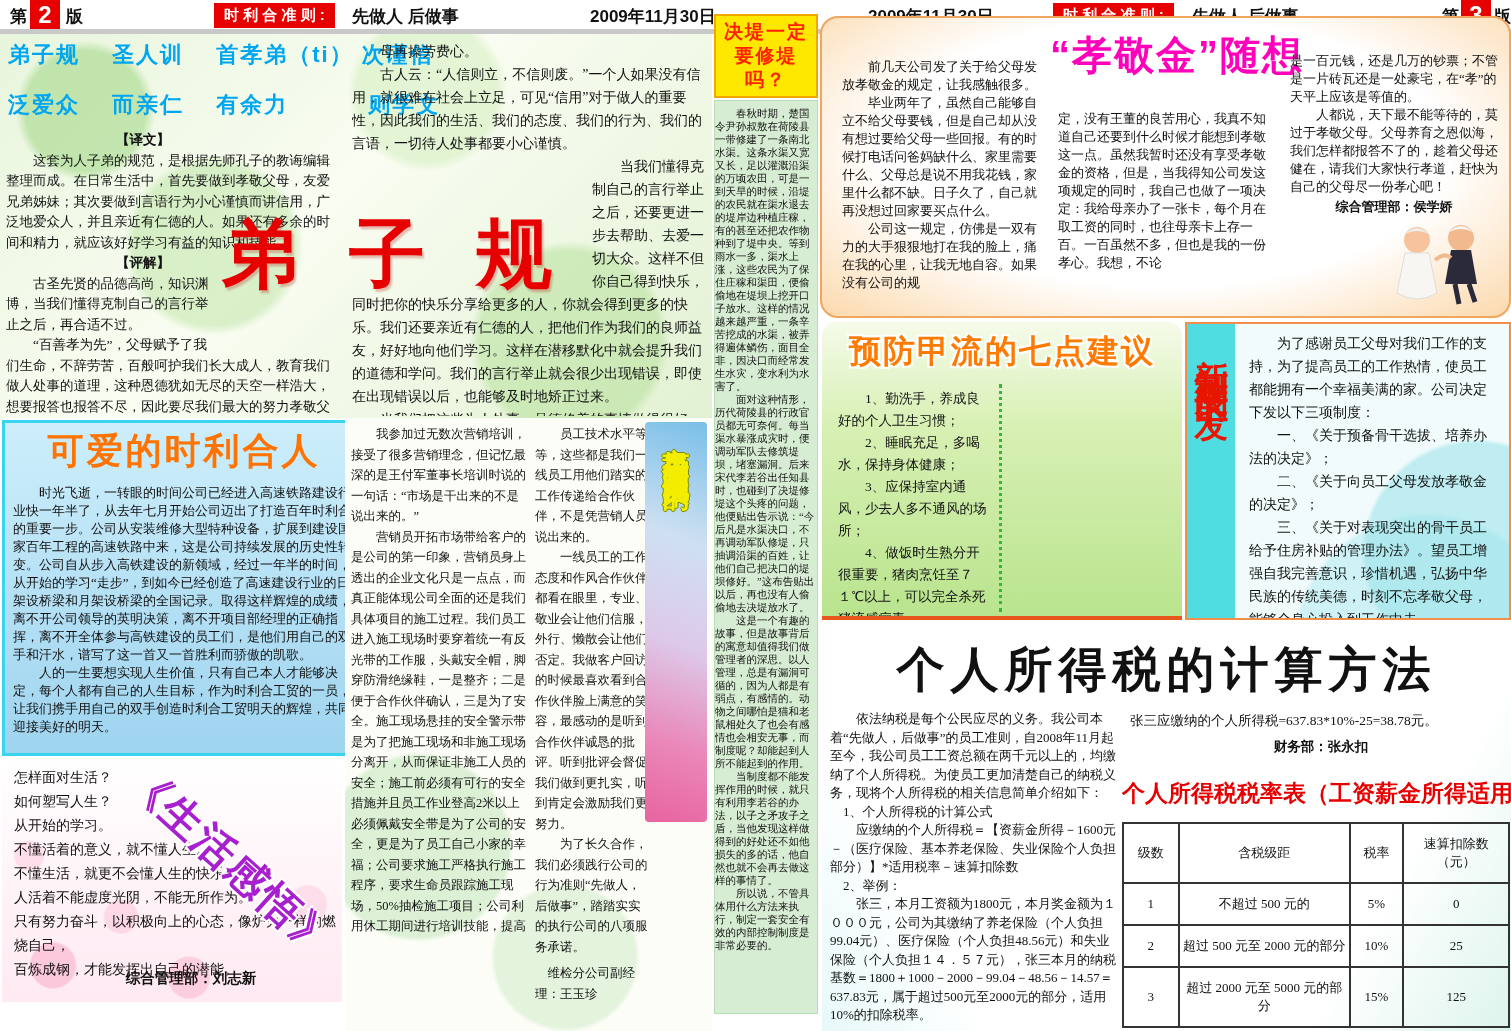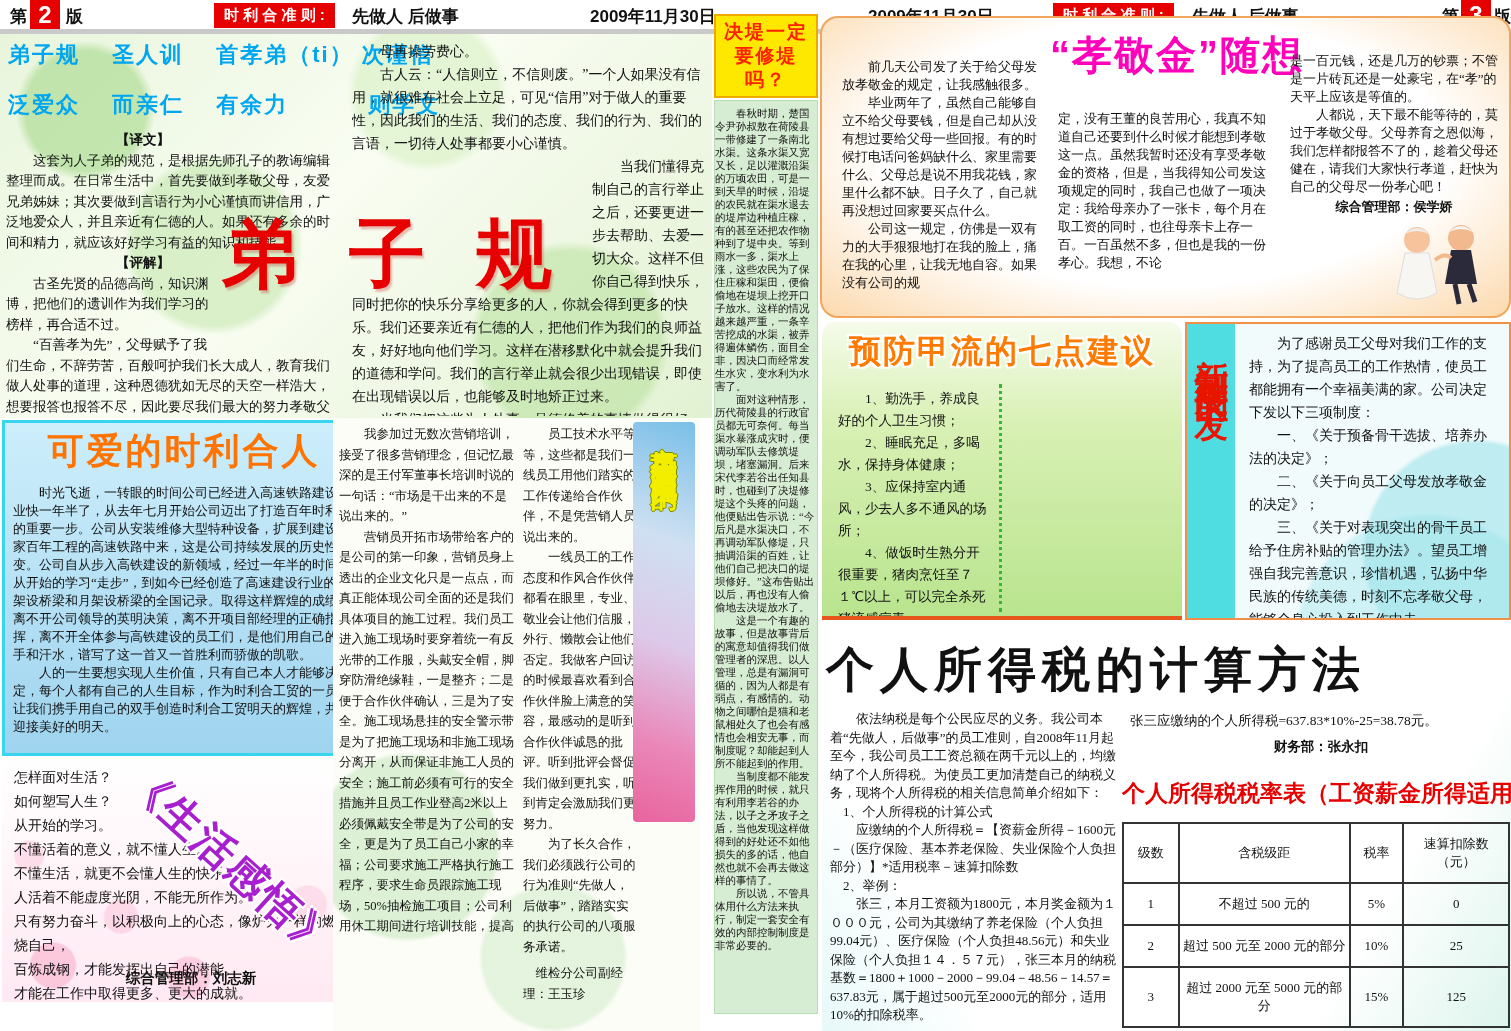--- a/index.html
+++ b/index.html
@@ -53,21 +53,21 @@
        linear-gradient(180deg,#ffffff,#ffe9f2);
      padding:8px 0 6px 12px;box-sizing:border-box;}
   .sh-line{font-size:14px;line-height:24px;}
   .sh-title{position:absolute;left:150px;top:-5px;font-size:42px;font-weight:bold;
      color:#a81fd0;transform:rotate(42deg);transform-origin:left top;white-space:nowrap;
      font-family:"Liberation Sans",sans-serif;letter-spacing:2px;
      text-shadow:2px 2px 0 #fff,-2px -2px 0 #fff,2px -2px 0 #fff,-2px 2px 0 #fff;}
   .sh-sig{position:absolute;left:0;bottom:14px;width:100%;text-align:center;
      font-size:14.5px;font-weight:bold;margin-left:19px;}
   
-  #sec-market{left:333px;top:418px;width:367px;height:613px;overflow:hidden;
+  #sec-market{left:345px;top:418px;width:367px;height:613px;overflow:hidden;
      background:
        radial-gradient(circle at 20% 70%, rgba(180,225,170,.45) 0 90px, transparent 95px),
        radial-gradient(circle at 60% 88%, rgba(180,225,170,.35) 0 70px, transparent 75px),
        #fdfdf8;}
   .mk-col{position:absolute;top:6px;font-size:12.5px;line-height:20.5px;}
   .mk-col p{margin-bottom:0;}
   .mk-sig{margin-top:6px;text-indent:1em;}
   .mk-vstrip{position:absolute;left:300px;top:4px;width:62px;height:400px;border-radius:4px;
      background:linear-gradient(200deg,#79bfe8 0%,#cfe0f2 30%,#ddc9e9 55%,#ea86b8 80%,#e8649e 100%);
      display:flex;justify-content:center;}
@@ -111,21 +111,21 @@
      background:
        radial-gradient(circle at 88% 78%, rgba(150,225,232,.55) 0 110px, transparent 115px),
        radial-gradient(circle at 70% 110%, rgba(170,232,238,.5) 0 130px, transparent 135px),
        #f2fbfc;}
   
   #sec-tax{left:822px;top:630px;width:689px;height:401px;overflow:hidden;
      background:
        linear-gradient(300deg, rgba(140,220,190,.30), transparent 22%),
        linear-gradient(60deg, rgba(160,230,230,.25), transparent 18%),
        #ffffff;}
-  .tax-title{font-size:48px;font-weight:bold;letter-spacing:6px;margin:8px 4px 0;}
+  .tax-title{text-align:center;font-size:48px;font-weight:bold;letter-spacing:6px;margin:8px 16px 0;}
   .tax-left{position:absolute;left:8px;top:80px;width:292px;font-size:13px;line-height:18.5px;}
   .tax-left .lbl{text-indent:1em;}
   .tax-result{position:absolute;left:308px;top:82px;width:382px;font-size:13.5px;text-indent:0;}
   .tax-sig{text-align:center;font-weight:bold;margin-top:8px;text-indent:0;}
   .tax-table-title{position:absolute;left:300px;top:148px;width:392px;color:#e60000;
      font-size:23px;font-weight:bold;font-family:"Liberation Sans",sans-serif;white-space:nowrap;}
   .tax-table{position:absolute;left:300px;top:192px;width:388px;border-collapse:collapse;}
   .tax-table th,.tax-table td{border:2px solid #333;font-size:13px;text-align:center;
      padding:11px 2px;font-weight:normal;}
 </style>
@@ -149,21 +149,21 @@
   <span class="hdr-txt" style="left:1494px">版</span>
 
   <div id="sec-dizigui" class="abs">
     <div class="dz-verse" style="top:6px">弟子规　 圣人训　 首孝弟（ti） 次谨信</div>
     <div class="dz-verse" style="top:56px">泛爱众　 而亲仁　 有余力　　　 则学文</div>
     <div class="dz-left">
       <div class="dz-label">【译文】</div>
       <p>这套为人子弟的规范，是根据先师孔子的教诲编辑整理而成。在日常生活中，首先要做到孝敬父母，友爱兄弟姊妹；其次要做到言语行为小心谨慎而讲信用，广泛地爱众人，并且亲近有仁德的人。如果还有多余的时间和精力，就应该好好学习有益的知识和技能。</p>
       <div class="dz-float-r"></div>
       <div class="dz-label">【评解】</div>
-      <p>古圣先贤的品德高尚，知识渊博，把他们的遗训作为我们学习的榜样，再合适不过。</p>
+      <p>古圣先贤的品德高尚，知识渊博，当我们懂得克制自己的言行举止之后，再合适不过。</p>
       <p>“百善孝为先”，父母赋予了我们生命，不辞劳苦，百般呵护我们长大成人，教育我们做人处事的道理，这种恩德犹如无尽的天空一样浩大，想要报答也报答不尽，因此要尽我们最大的努力孝敬父母。兄弟姊妹同样是父母所生，应看作父母生命的一部分，对父母孝顺的延伸，便是要团结友爱兄弟姊妹，不要让父</p>
     </div>
     <div class="dz-big-title">弟 子 规</div>
     <div class="dz-right">
       <p>母再操劳费心。</p>
       <p>古人云：“人信则立，不信则废。”一个人如果没有信用，就很难在社会上立足，可见“信用”对于做人的重要性，因此我们的生活、我们的态度、我们的行为、我们的言语，一切待人处事都要小心谨慎。</p>
       <div class="dz-float-l"></div>
       <p>当我们懂得克制自己的言行举止之后，还要更进一步去帮助、去爱一切大众。这样不但你自己得到快乐，同时把你的快乐分享给更多的人，你就会得到更多的快乐。我们还要亲近有仁德的人，把他们作为我们的良师益友，好好地向他们学习。这样在潜移默化中就会提升我们的道德和学问。我们的言行举止就会很少出现错误，即使在出现错误以后，也能够及时地矫正过来。</p>
       <p>当我们把这些为人处事、品德修养的事情做得很好，能够做到了上述“孝悌、谨信、爱众、亲仁”，剩下的时间我们就要尽量多学习科学知识和科学技能，为祖国的富强、社会的和谐以至于人类的幸福而尽我们最大的努力。</p>
     </div>
@@ -181,21 +181,20 @@
   <div id="sec-shenghuo" class="abs">
     <div>
       <div class="sh-line">怎样面对生活？</div>
       <div class="sh-line">如何塑写人生？</div>
       <div class="sh-line">从开始的学习。</div>
       <div class="sh-line">不懂活着的意义，就不懂人生。</div>
       <div class="sh-line">不懂生活，就更不会懂人生的快乐与幸福。</div>
       <div class="sh-line">人活着不能虚度光阴，不能无所作为。</div>
       <div class="sh-line">只有努力奋斗，以积极向上的心态，像炉火一样的燃烧自己，</div>
       <div class="sh-line">百炼成钢，才能发挥出自己的潜能。</div>
-      <div class="sh-line">才能在工作中取得更多、更大的成就。</div>
     </div>
     <div class="sh-title">《生活感悟》</div>
     <div class="sh-sig">综合管理部：刘志新</div>
   </div>
 
   <div id="sec-market" class="abs">
     <div class="mk-col" style="left:6px;width:176px">
       <p>我参加过无数次营销培训，接受了很多营销理念，但记忆最深的是王付军董事长培训时说的一句话：“市场是干出来的不是说出来的。”</p>
       <p>营销员开拓市场带给客户的是公司的第一印象，营销员身上透出的企业文化只是一点点，而真正能体现公司全面的还是我们具体项目的施工过程。我们员工进入施工现场时要穿着统一有反光带的工作服，头戴安全帽，脚穿防滑绝缘鞋，一是整齐；二是便于合作伙伴确认，三是为了安全。施工现场悬挂的安全警示带是为了把施工现场和非施工现场分离开，从而保证非施工人员的安全；施工前必须有可行的安全措施并且员工作业登高2米以上必须佩戴安全带是为了公司的安全，更是为了员工自己小家的幸福；公司要求施工严格执行施工程序，要求生命员跟踪施工现场，50%抽检施工项目；公司利用休工期间进行培训技能，提高</p>
     </div>

